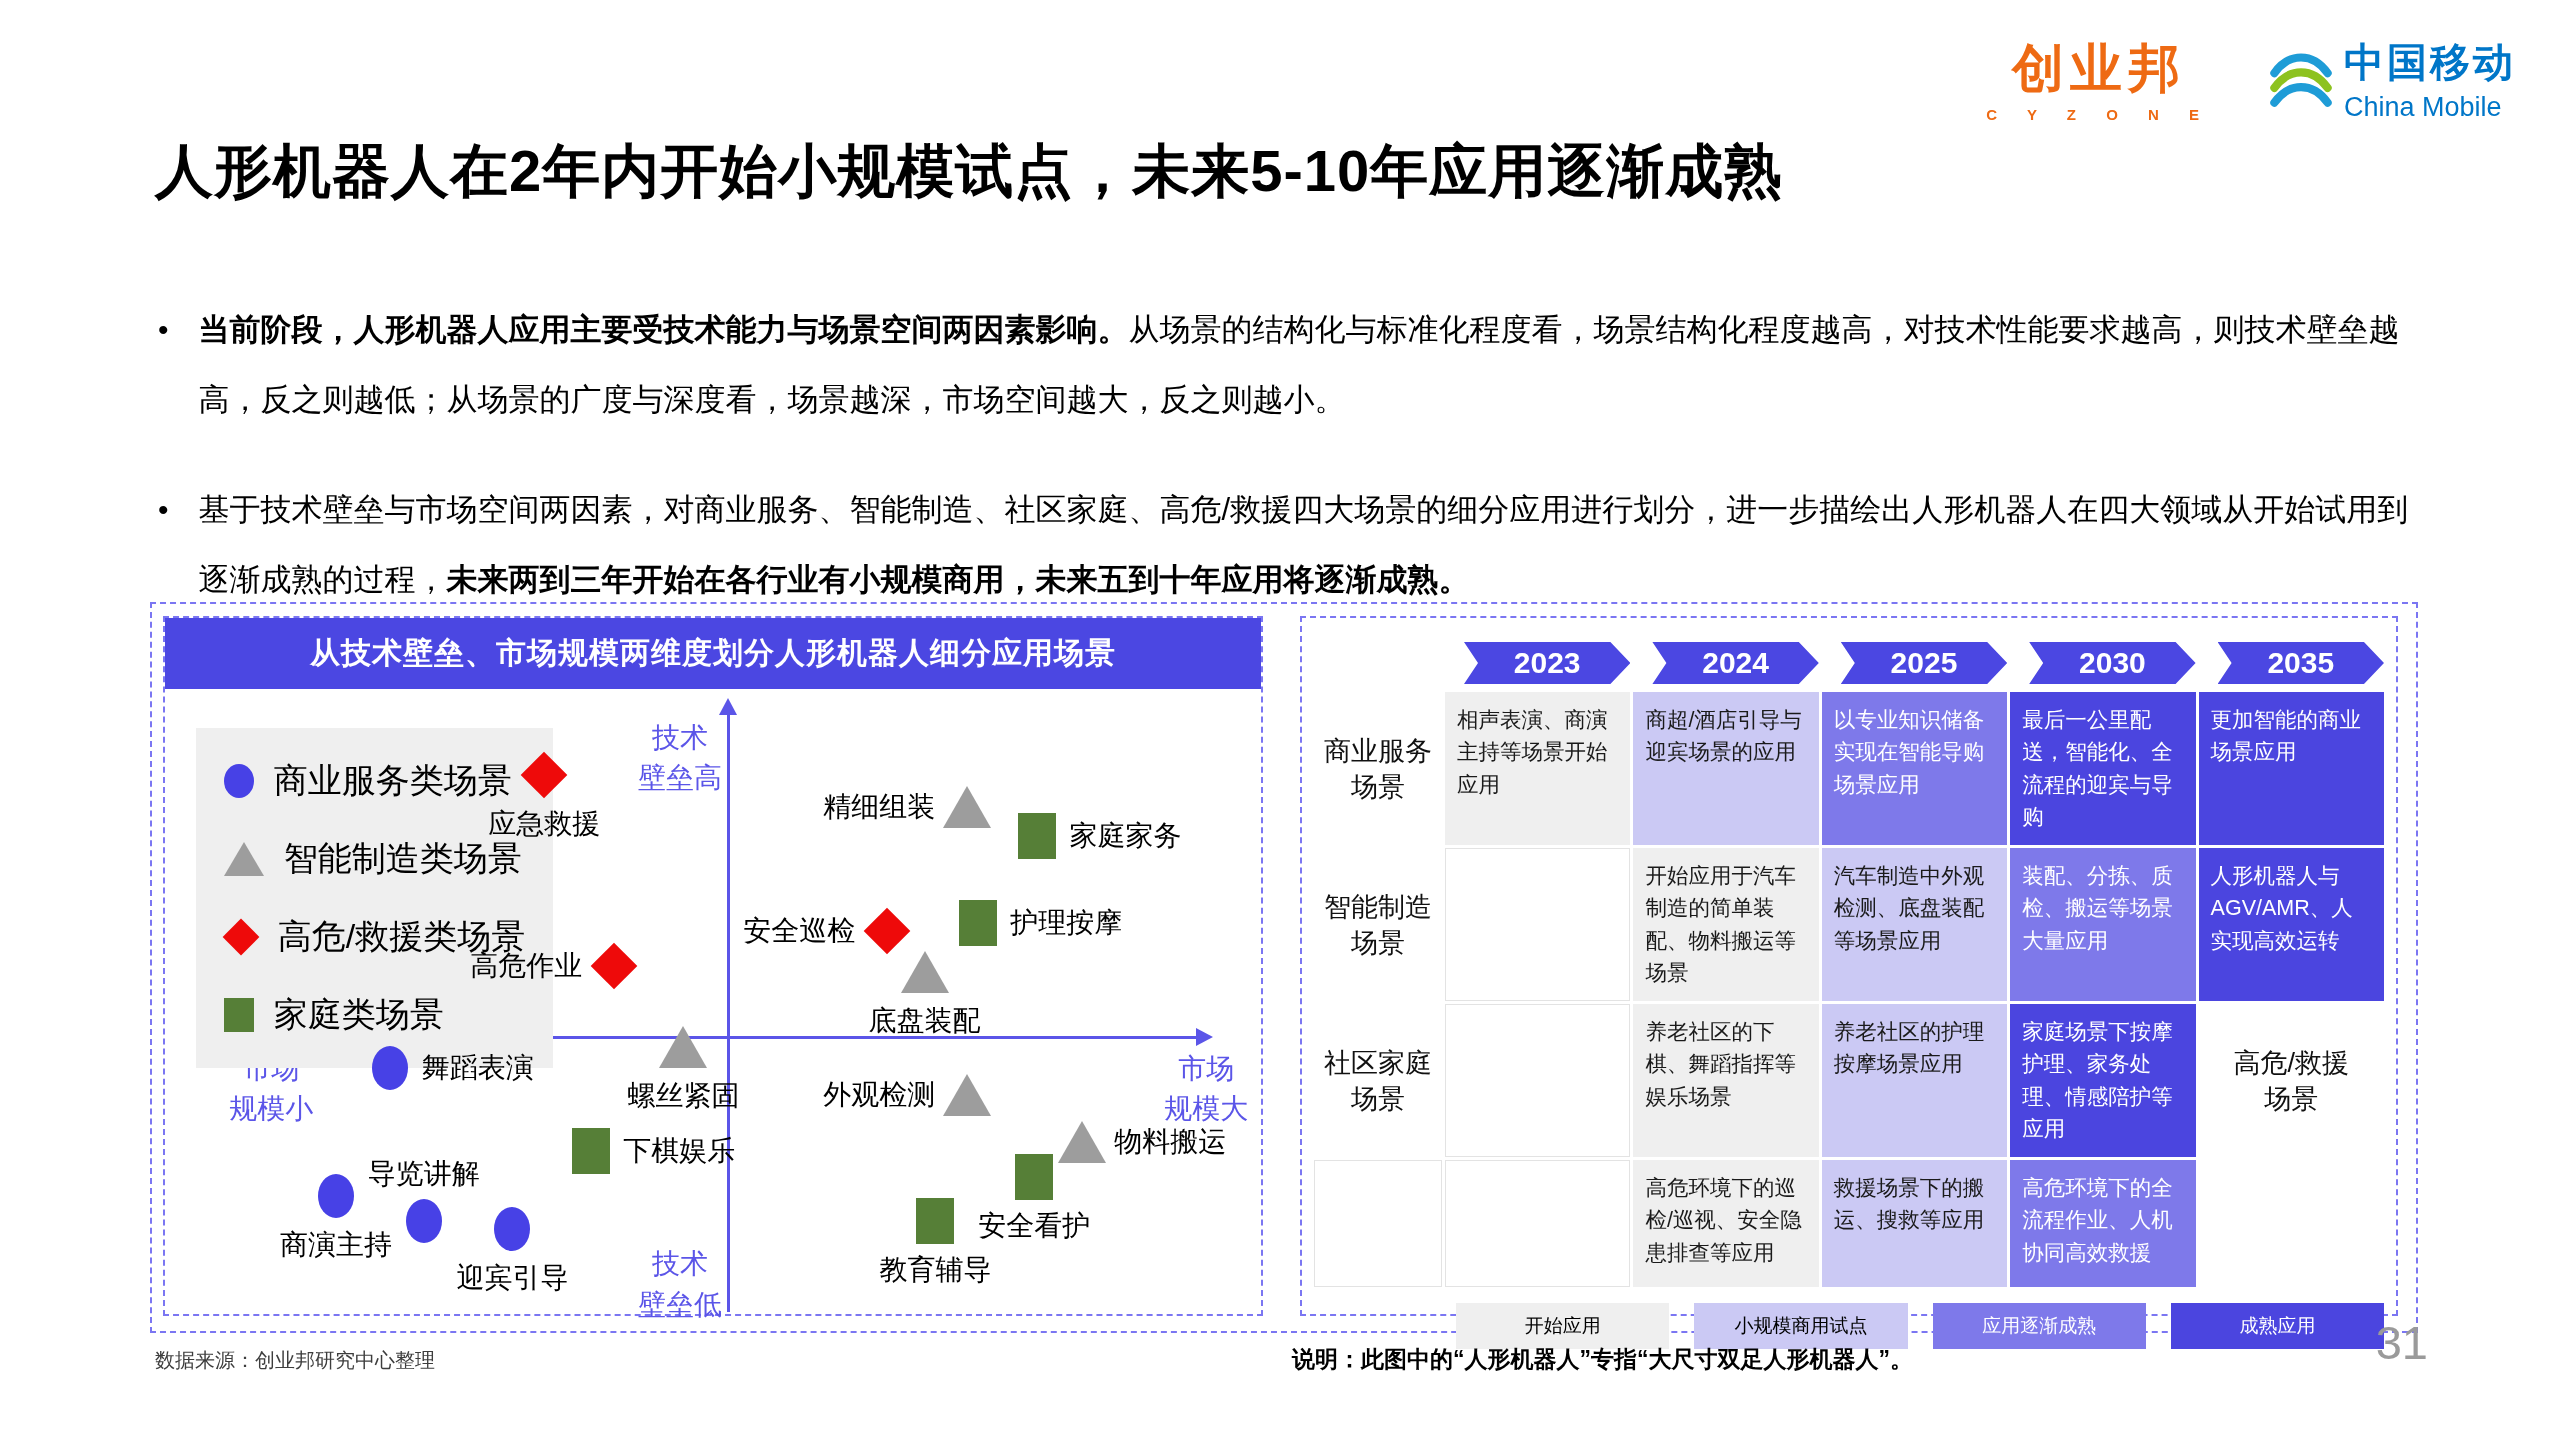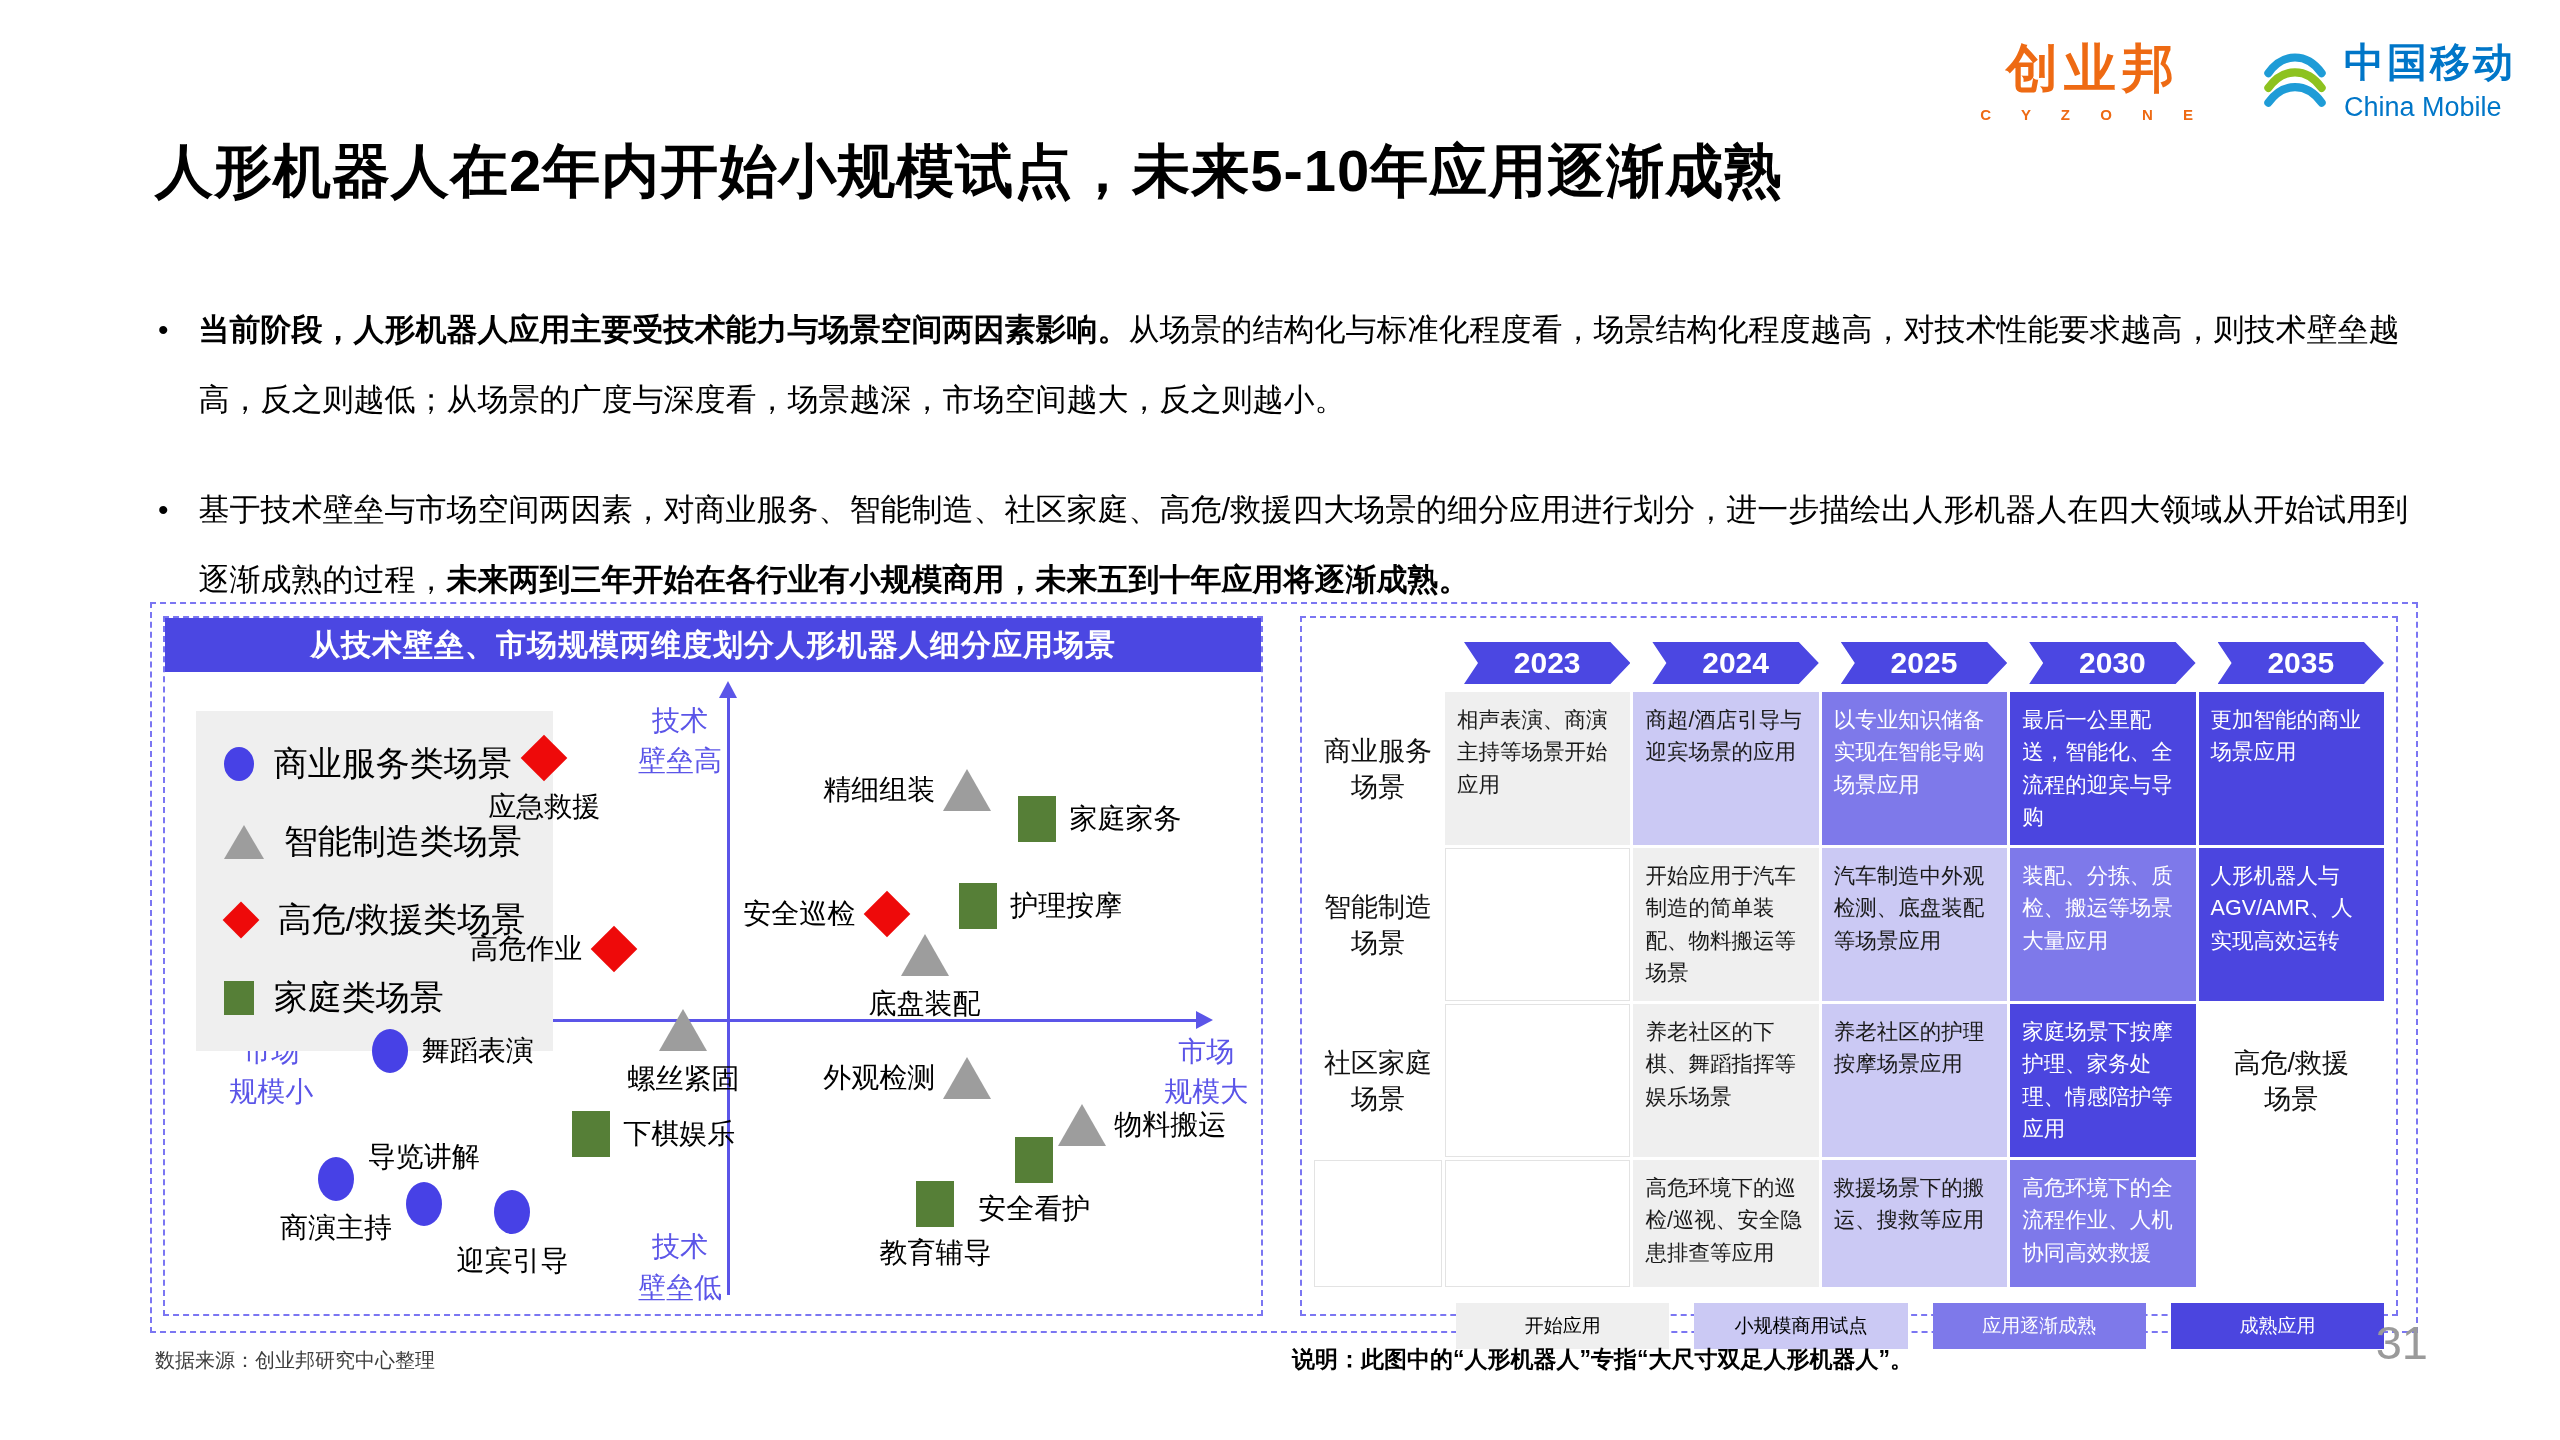--- a/index.html
+++ b/index.html
@@ -5,38 +5,38 @@
   * { margin:0; padding:0; box-sizing:border-box; }
   html,body { width:2560px; height:1440px; background:#ffffff; overflow:hidden;
               font-family:"Liberation Sans", sans-serif; color:#000; }
   body { position:relative; }
 
   
   .logos { position:absolute; top:34px; right:44px; display:flex; align-items:center; gap:52px; }
   .cyzone { text-align:center; color:#EE6A13; }
   .cyzone-name { font-size:52px; font-weight:800; letter-spacing:6px; }
   .cyzone-sub { font-size:15px; font-weight:700; letter-spacing:13px; margin-top:2px; }
-  .cmcc { display:flex; align-items:center; gap:12px; }
+  .cmcc { display:flex; align-items:center; gap:6px; }
   .cmcc-name { font-size:40px; font-weight:700; color:#0076C8; letter-spacing:3px; }
   .cmcc-sub { font-size:27px; color:#0076C8; margin-top:2px; }
 
   
   .page-title { position:absolute; left:155px; top:133px; font-size:58px; font-weight:700; letter-spacing:1px; }
   .bullets { position:absolute; left:158px; top:295px; width:2272px; }
   .bullet { display:flex; gap:30px; margin-bottom:40px; }
   .bullet .dot { font-size:30px; line-height:70px; }
   .bullet p { font-size:31px; line-height:70px; }
 
   
   .outer-frame { position:absolute; left:150px; top:602px; width:2268px; height:731px;
                  border:2px dashed #7B76F2; }
   .panel { position:absolute; top:616px; border:2px dashed #7B76F2; background:#fff; }
   .panel-left  { left:163px;  width:1100px; height:700px; }
   .panel-right { left:1300px; width:1098px; height:700px; }
-  .panel-header { height:54px; background:#4B47E2; color:#fff; font-size:30px; font-weight:700;
+  .panel-header { height:71px; background:#4B47E2; color:#fff; font-size:30px; font-weight:700;
                   display:flex; align-items:center; justify-content:center; letter-spacing:1px; }
 
   
   .scatter { position:relative; width:100%; height:642px; }
   .axis-v { position:absolute; left:51.3%; top:2.5%; height:94.5%; width:3px; background:#5B55E8; }
   .axis-v::before { content:""; position:absolute; top:-16px; left:-8px;
                     border:9px solid transparent; border-bottom:17px solid #5B55E8; }
   .axis-h { position:absolute; top:54%; left:4%; width:91%; height:3px; background:#5B55E8; }
   .axis-h::after { content:""; position:absolute; right:-16px; top:-8px;
                    border:9px solid transparent; border-left:17px solid #5B55E8; }

